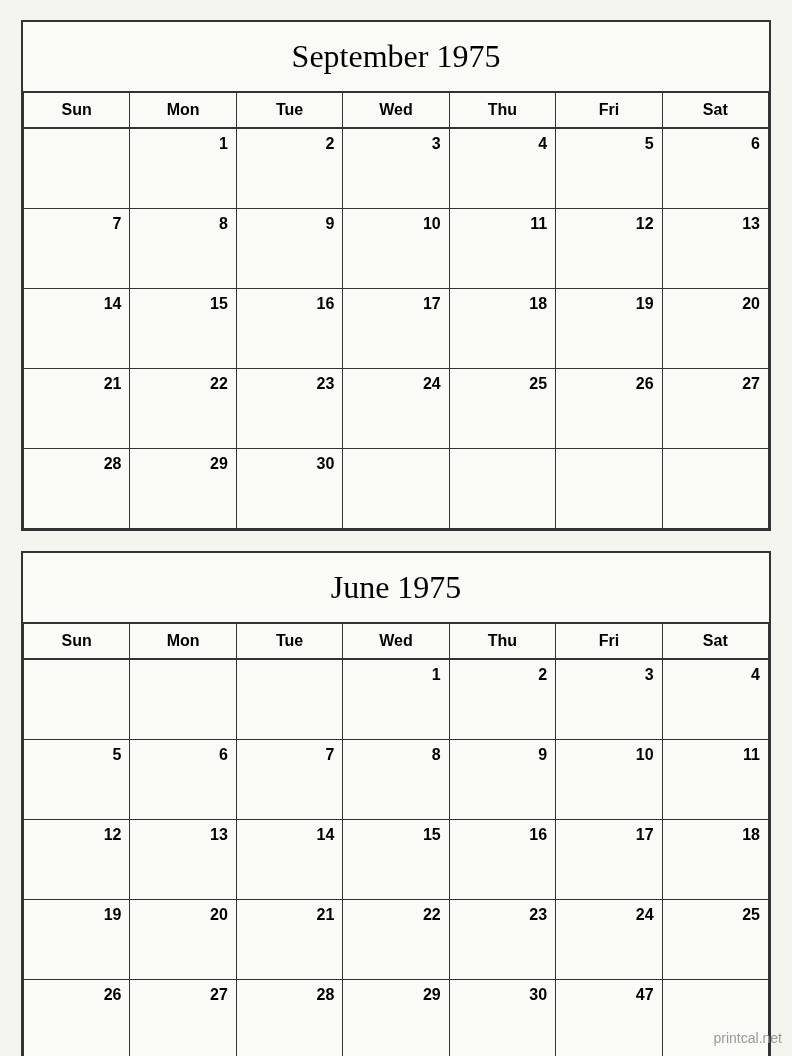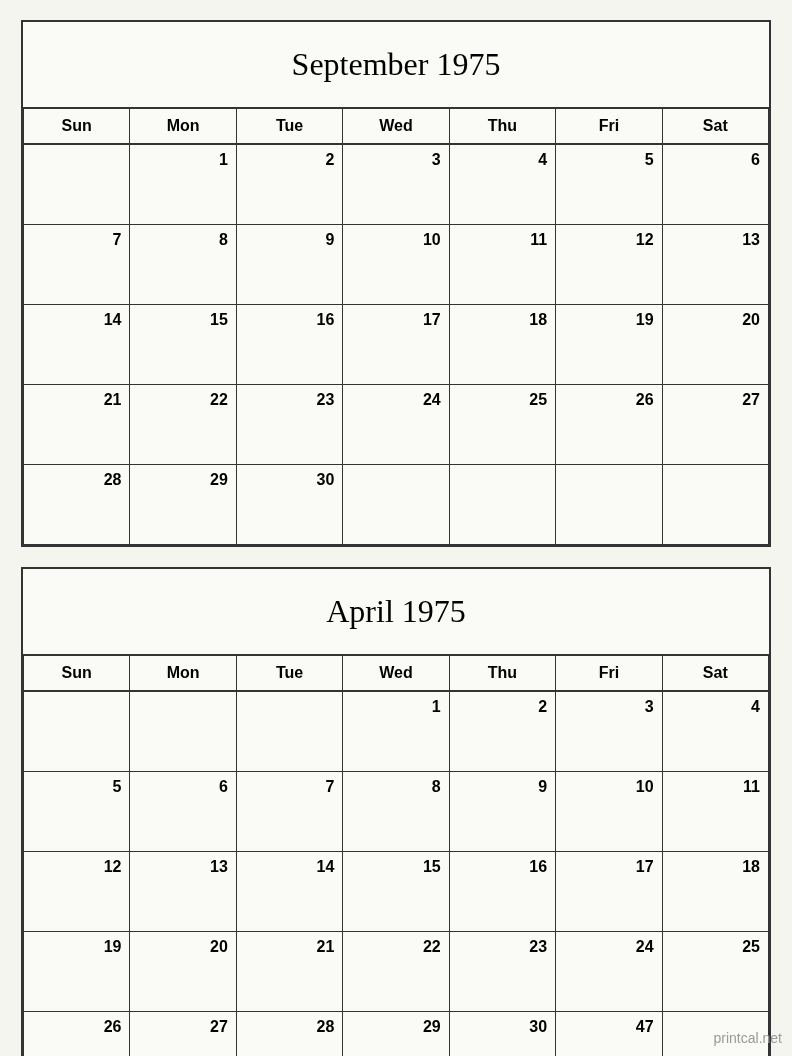--- a/index.html
+++ b/index.html
@@ -16,21 +16,21 @@
     }
     .calendar {
       width: 750px;
       background: #fafaf7;
       border: 2px solid #333;
     }
     .calendar-title {
       text-align: center;
       font-size: 32px;
       font-weight: normal;
-      padding: 24px 0;
+      padding: 16px 0;
       border-bottom: 2px solid #333;
       font-family: Georgia, serif;
     }
     .calendar-grid {
       display: grid;
       grid-template-columns: repeat(7, 1fr);
       border-left: 1px solid #333;
     }
     .day-header {
       text-align: center;
@@ -108,21 +108,21 @@
         <div class="day-cell">28</div>
         <div class="day-cell">29</div>
         <div class="day-cell">30</div>
         <div class="day-cell empty"></div>
         <div class="day-cell empty"></div>
         <div class="day-cell empty"></div>
         <div class="day-cell empty"></div>
       </div>
     </div>
     <div class="calendar">
-      <div class="calendar-title">April 1975</div>
+      <div class="calendar-title">June 1975</div>
       <div class="calendar-grid">
         <div class="day-header">Sun</div>
         <div class="day-header">Mon</div>
         <div class="day-header">Tue</div>
         <div class="day-header">Wed</div>
         <div class="day-header">Thu</div>
         <div class="day-header">Fri</div>
         <div class="day-header">Sat</div>
         <div class="day-cell empty"></div>
         <div class="day-cell empty"></div>

